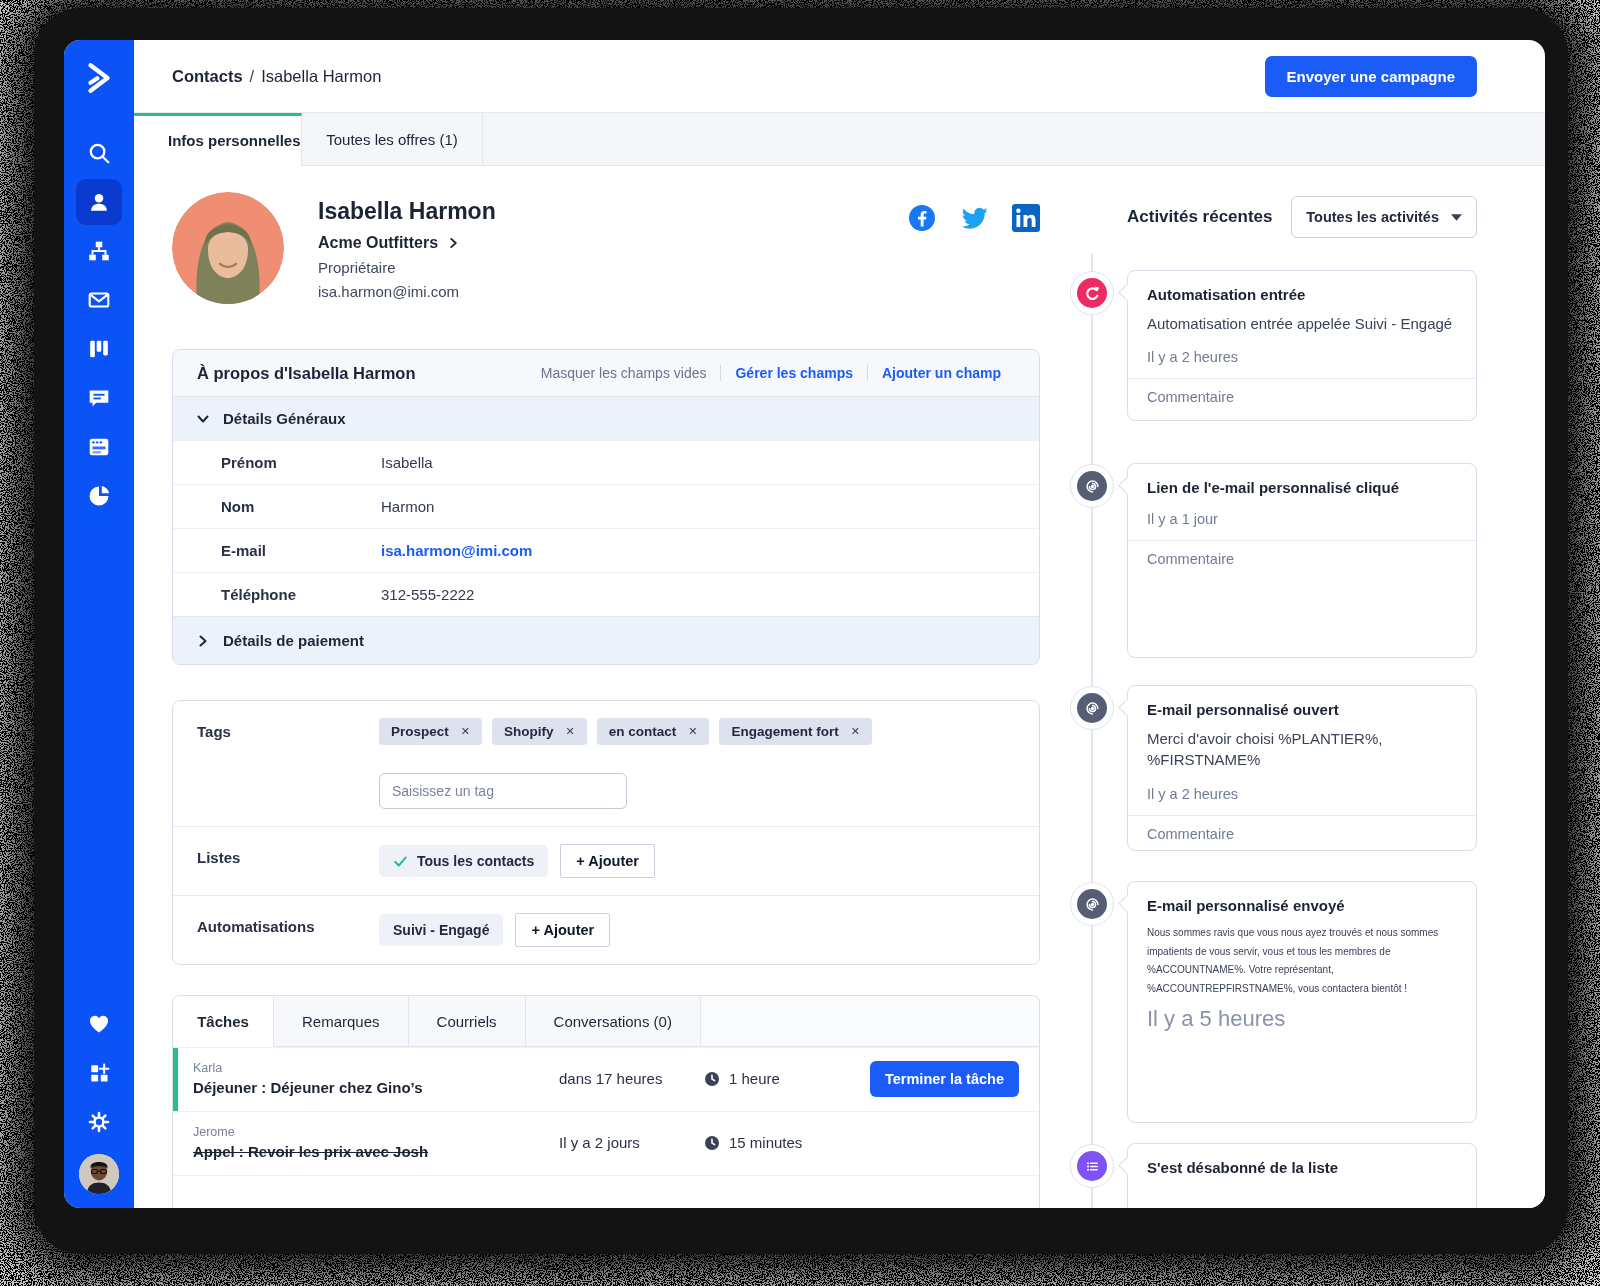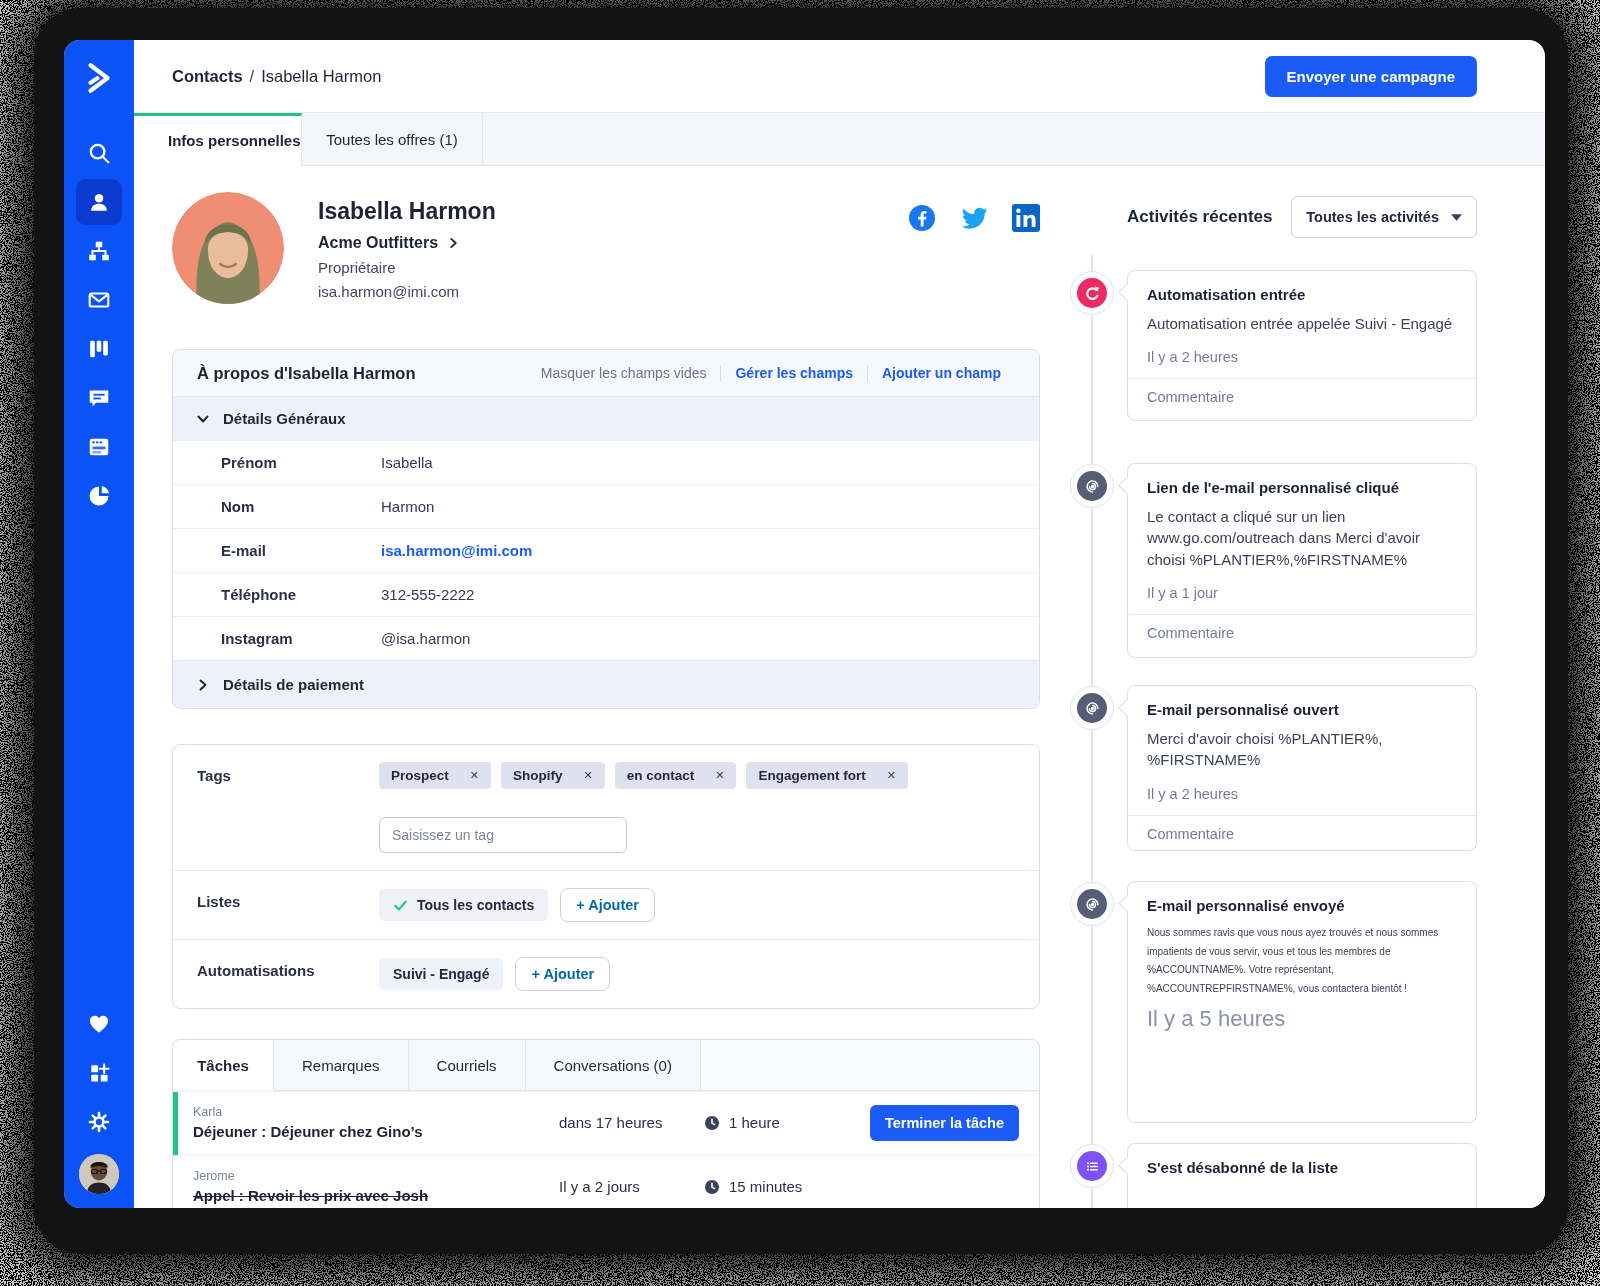--- a/index.html
+++ b/index.html
@@ -67,29 +67,29 @@
   .f-value.link{color:#1b5cf6;font-weight:bold;cursor:pointer;}
   .pay-row{height:48px;border-top:1px solid #e2e6ee;}
 
   
   .org-card{margin-top:35px;}
   .org-row{display:flex;padding:17px 24px;box-sizing:border-box;}
   .org-row + .org-row{border-top:1px solid #e8ebf2;}
   .org-label{width:182px;flex:none;font-size:15px;font-weight:bold;color:#2a3146;padding-top:5px;}
   .tag-wrap{display:flex;flex-wrap:wrap;gap:10px;}
   .pill{background:#dde2ee;color:#232a40;font-size:13.5px;font-weight:bold;border-radius:4px;
-    padding:6px 12px;display:inline-flex;align-items:center;gap:21px;cursor:pointer;}
+    padding:6px 12px;display:inline-flex;align-items:center;gap:12px;cursor:pointer;}
   .pill .x{font-size:11px;font-weight:bold;color:#3a4257;cursor:pointer;}
   .tag-input{margin-top:28px;width:222px;height:34px;border:1px solid #c3cad8;border-radius:6px;
     padding:0 12px;font-size:14px;color:#2a3146;font-family:inherit;display:block;}
   .tag-input::placeholder{color:#7b849c;}
   .pill-lite{background:#eef1f8;color:#232a40;font-size:14px;font-weight:bold;border-radius:5px;
     padding:8px 14px;display:inline-flex;align-items:center;gap:9px;}
-  .btn-add{background:#fff;border:1px solid #c9d0dd;border-radius:8px;font-size:14.5px;font-weight:bold;
-    color:#0369a1;padding:8px 15px;margin-left:12px;cursor:pointer;font-family:inherit;}
+  .btn-add{background:#fff;border:1px solid #c9d0dd;border-radius:2px;font-size:14.5px;font-weight:bold;
+    color:#0f172a;padding:8px 15px;margin-left:12px;cursor:pointer;font-family:inherit;}
 
   
   .tasks-card{margin-top:30px;border-bottom:none;border-radius:8px 8px 0 0;overflow:hidden;}
   .task-tabs{display:flex;height:50px;border-bottom:1px solid #e2e6ee;background:#fafbfd;}
   .t-tab{display:grid;place-items:center;font-size:15px;color:#1f2637;background:#f6f8fb;
     border-right:1px solid #e2e6ee;cursor:pointer;padding:0 28px;}
   .t-tab.active{background:#fff;font-weight:bold;border-bottom:1px solid #fff;margin-bottom:-1px;}
   .task-row{display:flex;align-items:center;padding:12px 20px 14px;border-top:1px solid #eef0f6;box-sizing:border-box;min-height:64px;}
   .task-row:first-of-type{border-top:none;}
   .task-row.accent{box-shadow:inset 5px 0 0 #25c18b;}
@@ -347,24 +347,20 @@
             <span class="f-value">Harmon</span>
           </div>
           <div class="field-row">
             <span class="f-label">E-mail</span>
             <span class="f-value link">isa.harmon@imi.com</span>
           </div>
           <div class="field-row">
             <span class="f-label">Téléphone</span>
             <span class="f-value">312-555-2222</span>
           </div>
-          <div class="field-row">
-            <span class="f-label">Instagram</span>
-            <span class="f-value">@isa.harmon</span>
-          </div>
           <div class="sect-row pay-row">
             <svg width="12" height="12" viewBox="0 0 12 12">
                 <path d="M3.5 1.5 l5 4.5 -5 4.5" stroke="#1f2637" stroke-width="2" fill="none" stroke-linecap="round" stroke-linejoin="round"></path>
               </svg>
             <span>Détails de paiement</span>
           </div>
         </div>
 
         <div class="card org-card">
           <div class="org-row">
@@ -496,21 +492,20 @@
           <div class="badge">
             <span class="dot slate">
               <svg width="17" height="17" viewBox="0 0 18 18">
                   <circle cx="9" cy="9" r="1.8" fill="#fff"></circle>
                   <path d="M5.8 9 a3.2 3.2 0 1 0 3.2 -3.2" stroke="#fff" stroke-width="1.6" fill="none" stroke-linecap="round"></path>
                   <path d="M9 14.7 A5.7 5.7 0 1 1 14.7 9" stroke="#fff" stroke-width="1.6" fill="none" stroke-linecap="round"></path>
                 </svg>
             </span>
           </div>
           <div class="a-title">Lien de l'e-mail personnalisé cliqué</div>
-          <div class="a-body">Le contact a cliqué sur un lien www.go.com/outreach dans Merci d'avoir choisi %PLANTIER%,%FIRSTNAME%</div>
           <div class="a-time">Il y a 1 jour</div>
           <div class="a-comment">Commentaire</div>
         </div>
 
         <div class="acard a3">
           <div class="badge">
             <span class="dot slate">
               <svg width="17" height="17" viewBox="0 0 18 18">
                   <circle cx="9" cy="9" r="1.8" fill="#fff"></circle>
                   <path d="M5.8 9 a3.2 3.2 0 1 0 3.2 -3.2" stroke="#fff" stroke-width="1.6" fill="none" stroke-linecap="round"></path>

